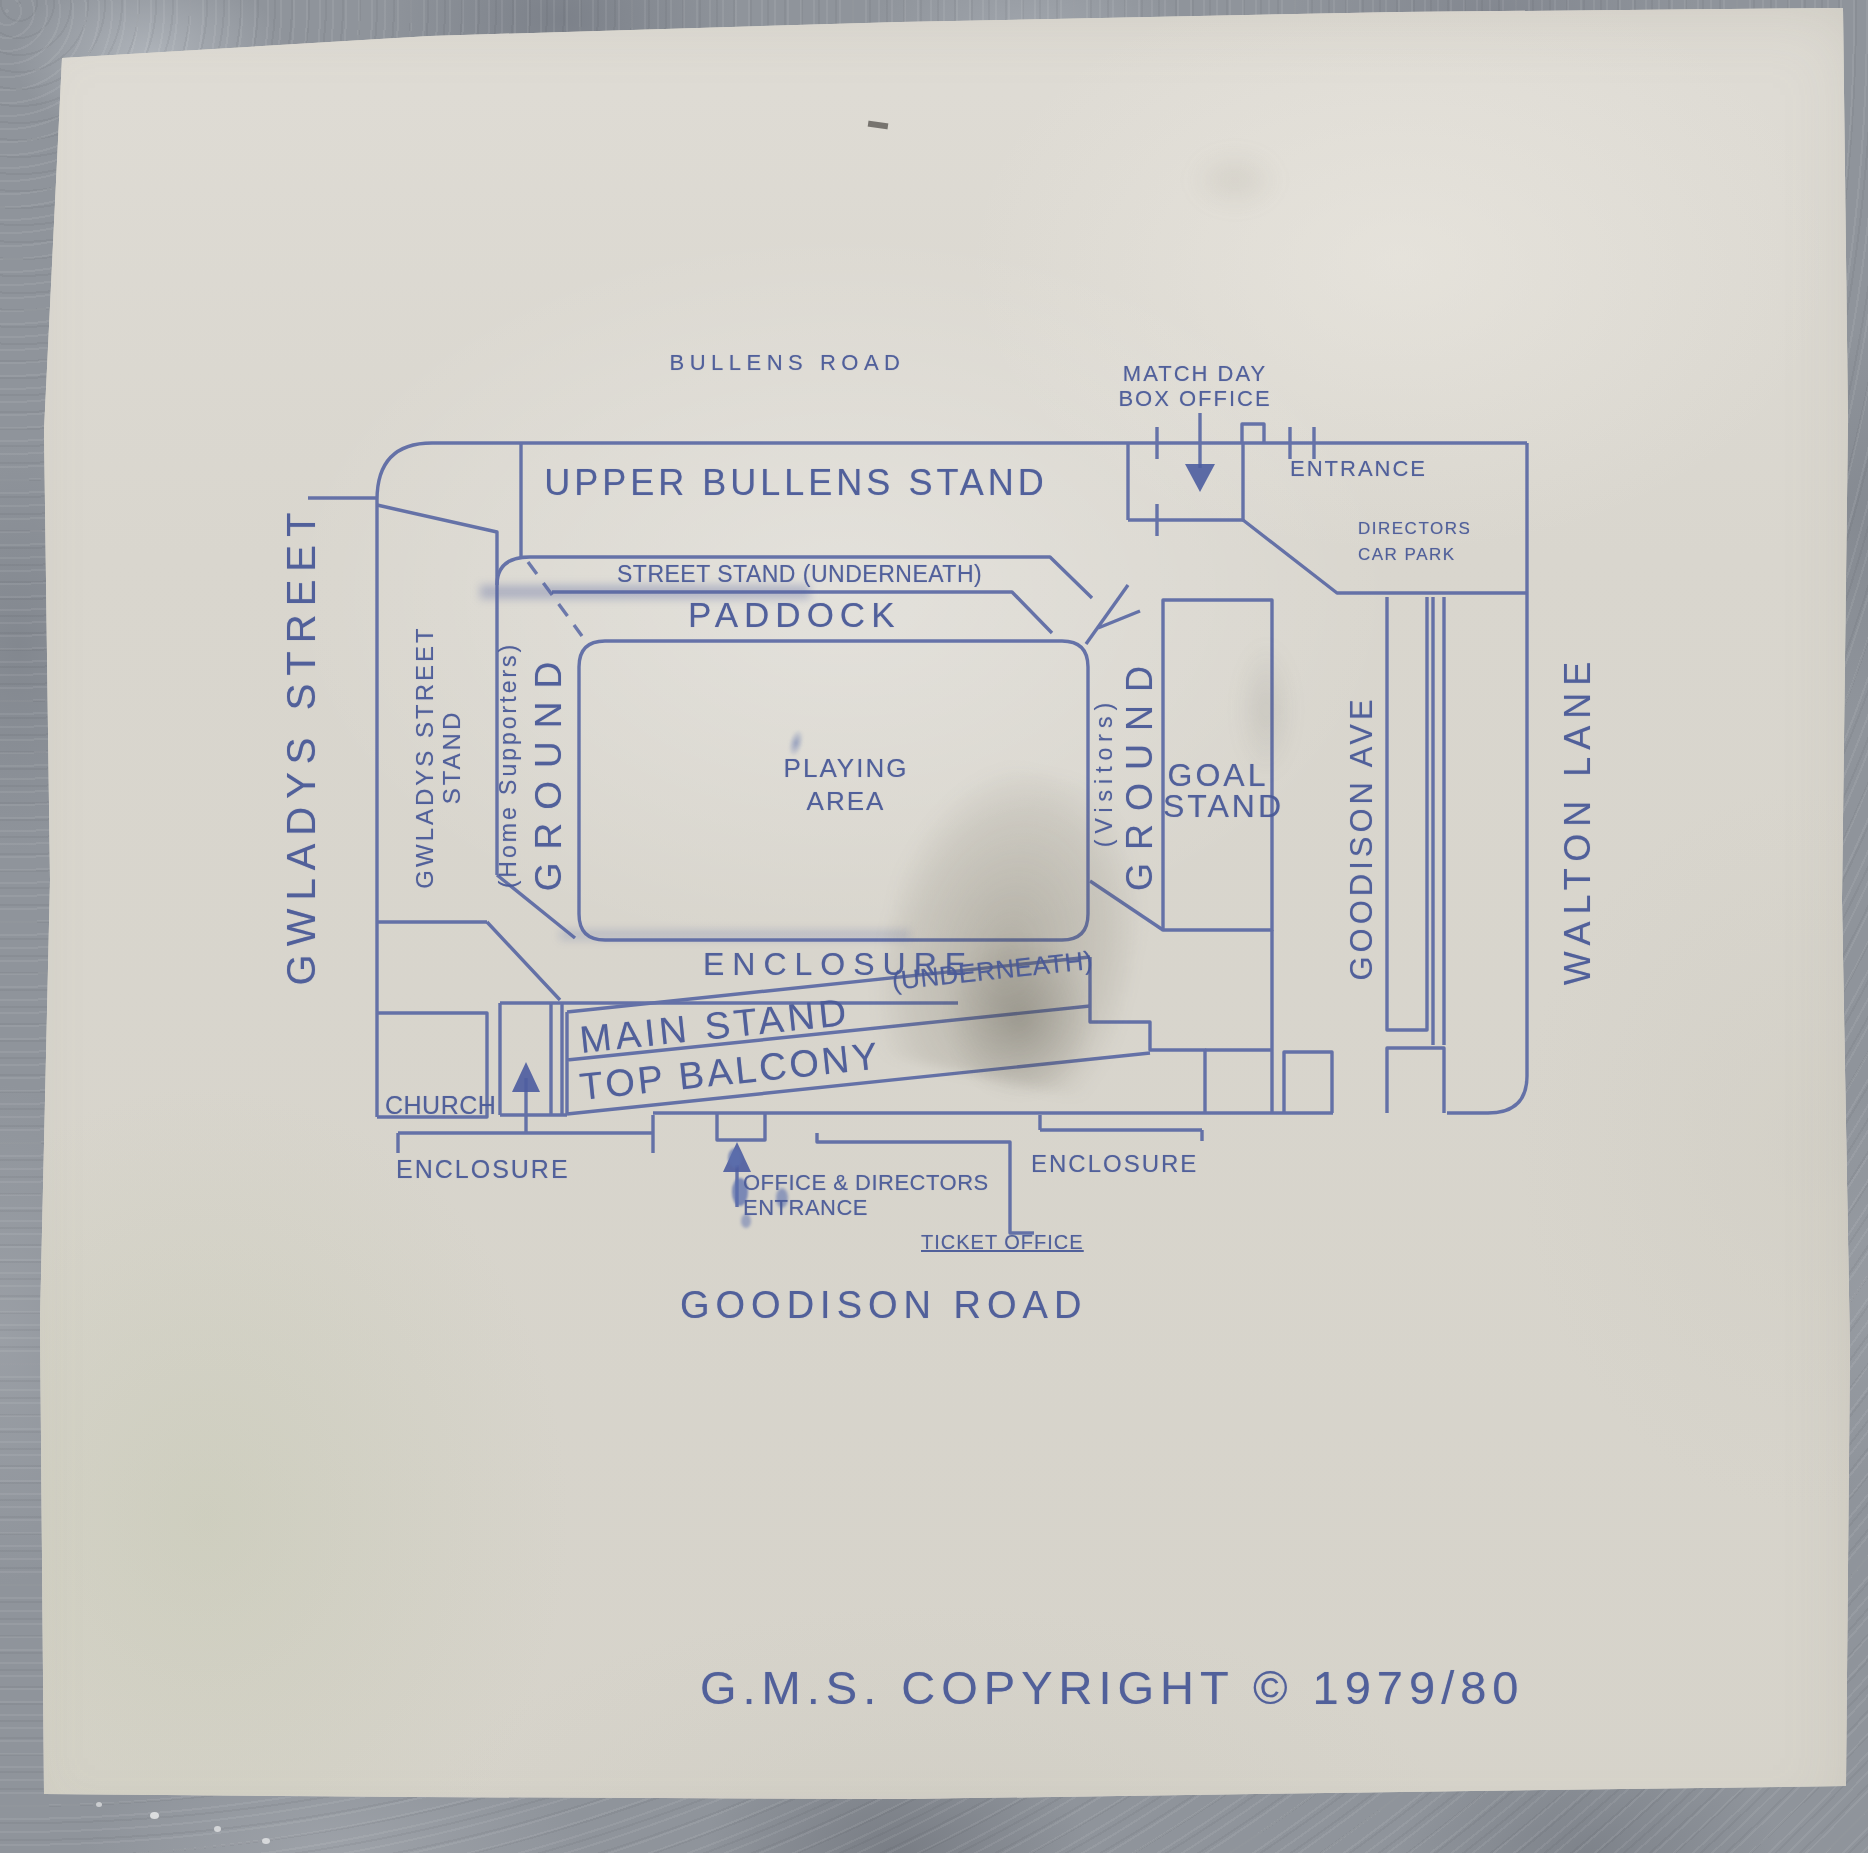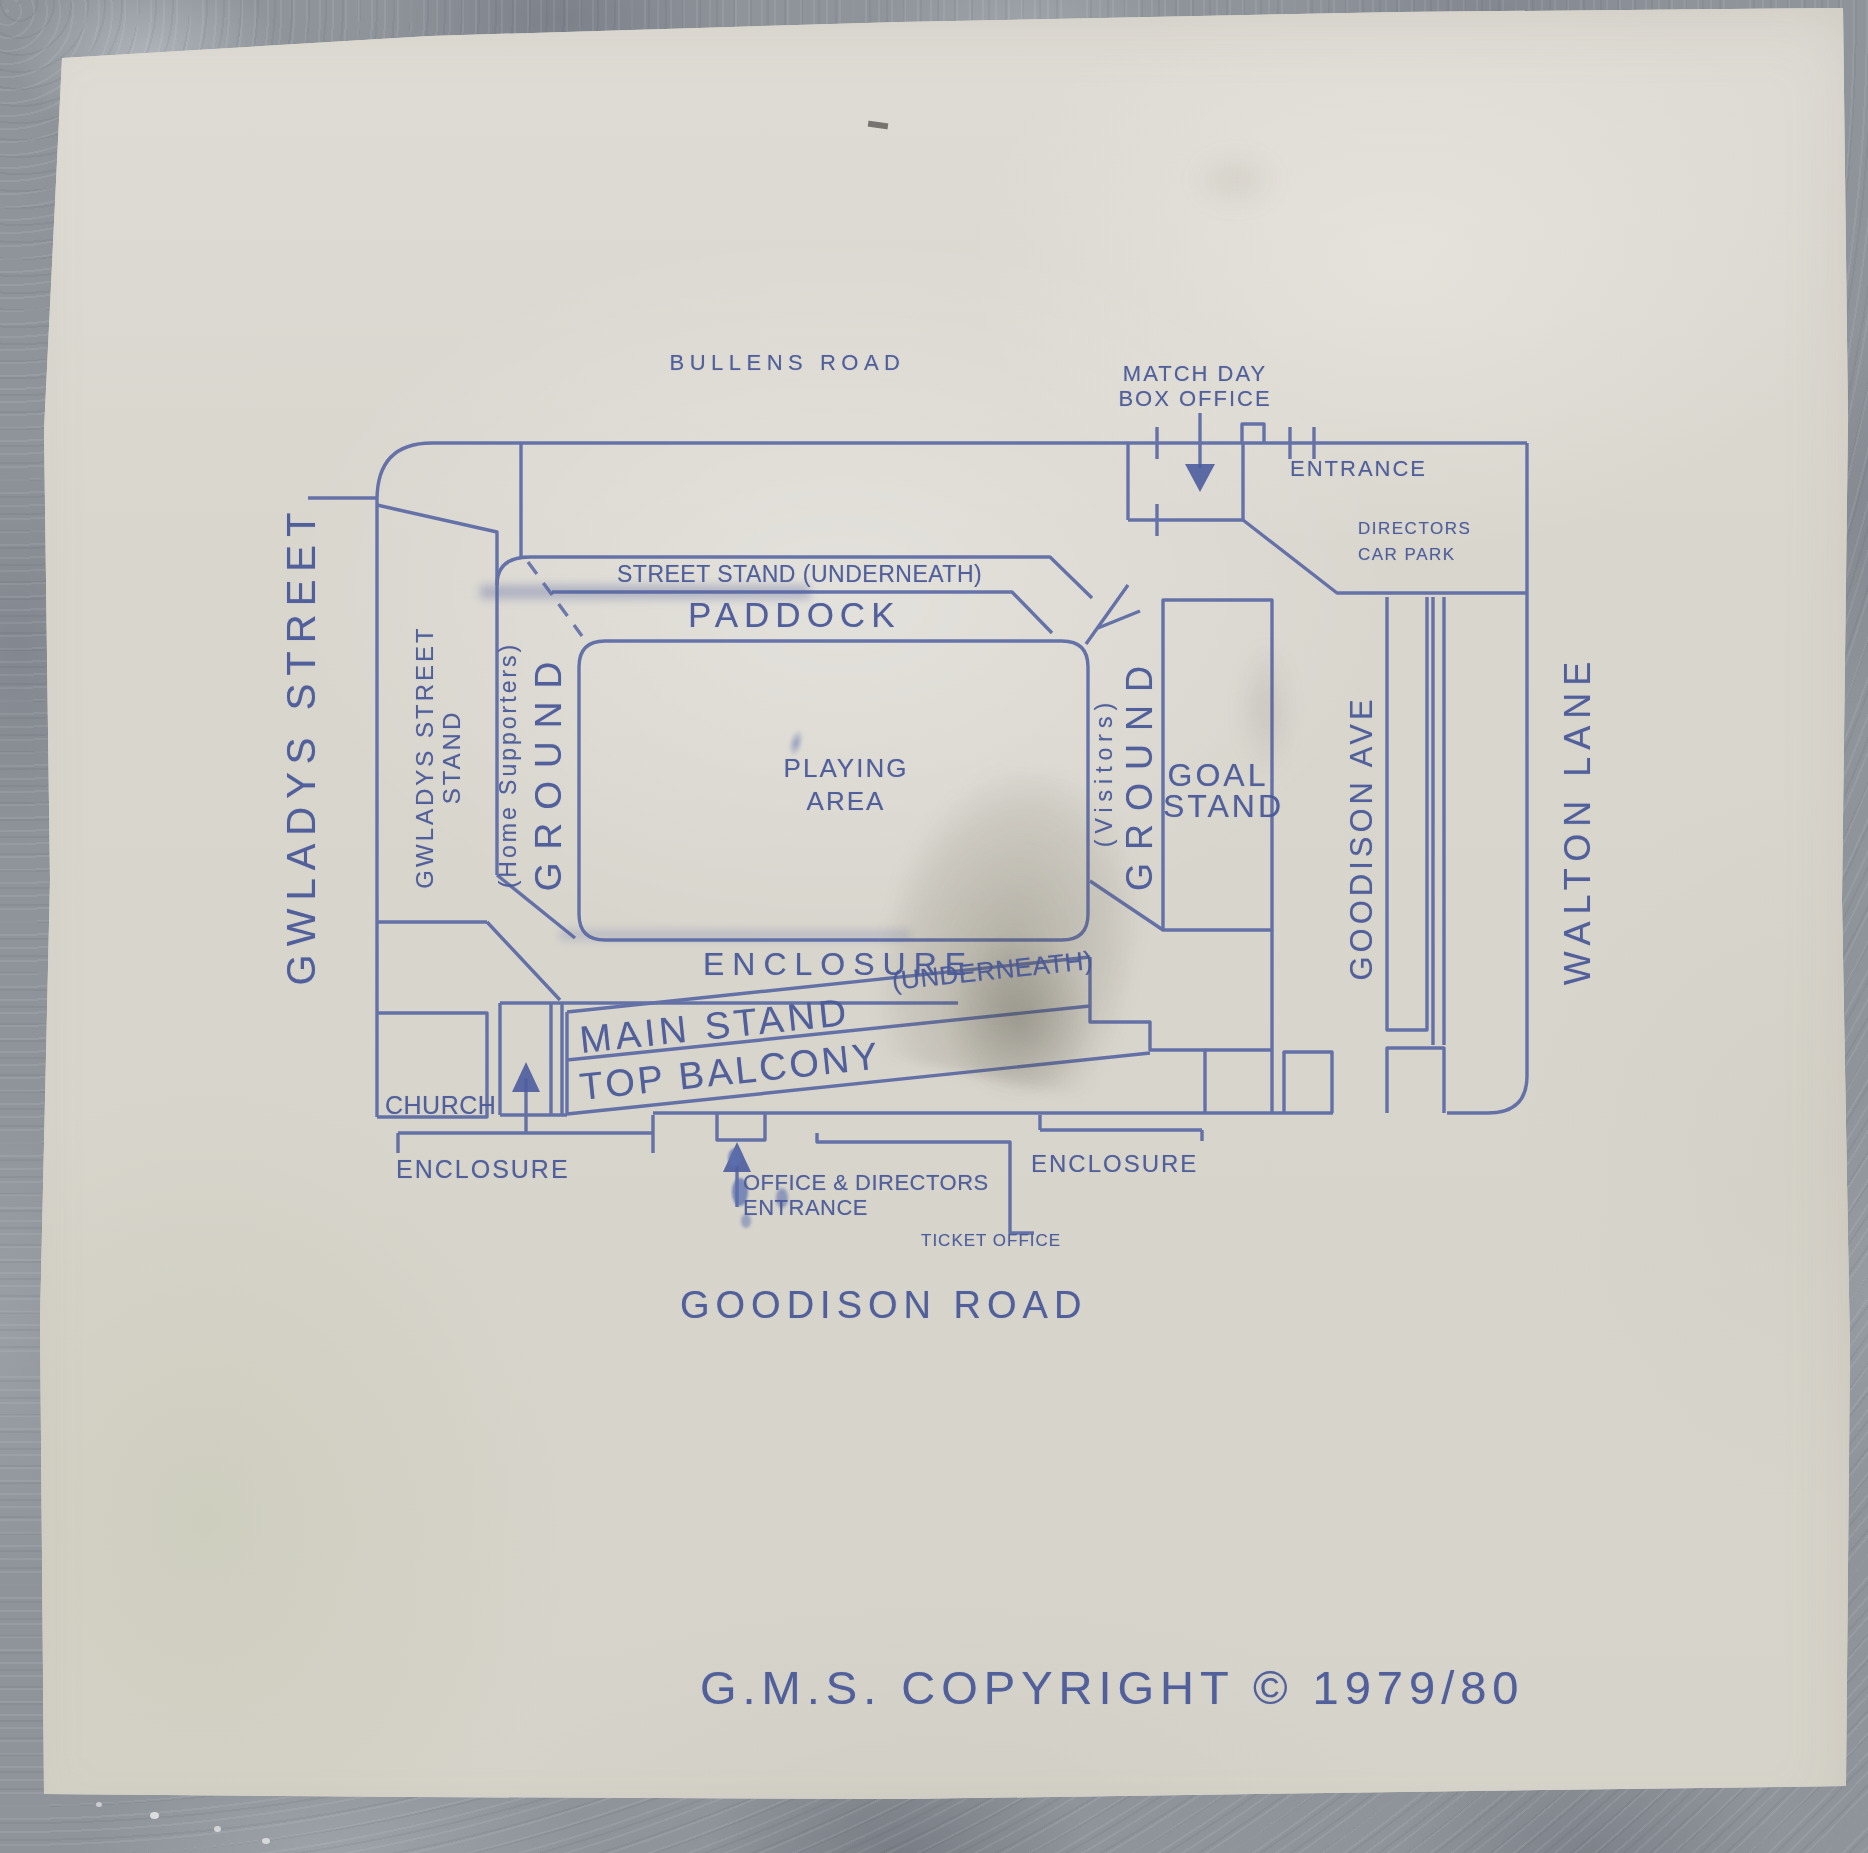--- a/index.html
+++ b/index.html
@@ -138,20 +138,21 @@
       <div>BOX OFFICE</div>
     </div>
 
     <div class="lbl" style="left:1290px;top:456px;font-size:22px;letter-spacing:2px;">ENTRANCE</div>
 
     <div class="lbl" style="left:1358px;top:516px;font-size:17px;line-height:26px;letter-spacing:1.5px;">
       <div>DIRECTORS</div>
       <div>CAR PARK</div>
     </div>
 
+    <div class="lbl ctr" style="left:540px;top:462px;width:512px;font-size:36px;letter-spacing:4px;">UPPER BULLENS STAND</div>
 
     <div class="lbl" style="left:617px;top:561px;font-size:23px;letter-spacing:0.5px;">STREET STAND (UNDERNEATH)</div>
 
     <div class="lbl ctr" style="left:688px;top:595px;width:205px;font-size:35px;letter-spacing:6px;">PADDOCK</div>
 
     <div class="lbl ctr" style="left:766px;top:752px;width:160px;font-size:26px;line-height:33px;letter-spacing:2px;">
       <div>PLAYING</div>
       <div>AREA</div>
     </div>
 
@@ -170,21 +171,21 @@
 
     <div class="lbl" style="left:580px;top:1066px;font-size:38px;letter-spacing:3px;transform:rotate(-6deg);transform-origin:left center;">TOP BALCONY</div>
 
     <div class="lbl" style="left:396px;top:1155px;font-size:25px;letter-spacing:2px;">ENCLOSURE</div>
 
     <div class="lbl" style="left:743px;top:1170px;font-size:22px;line-height:25px;letter-spacing:0.5px;">
       <div>OFFICE &amp; DIRECTORS</div>
       <div>ENTRANCE</div>
     </div>
 
-    <div class="lbl" style="left:921px;top:1231px;font-size:17px;letter-spacing:1px;">TICKET OFFICE</div>
+    <div class="lbl" style="left:921px;top:1231px;font-size:20px;letter-spacing:1px;text-decoration:underline;">TICKET OFFICE</div>
 
     <div class="lbl" style="left:1031px;top:1150px;font-size:24px;letter-spacing:2px;">ENCLOSURE</div>
 
     <div class="lbl ctr" style="left:680px;top:1284px;width:400px;font-size:38px;letter-spacing:6px;">GOODISON ROAD</div>
 
     <div class="lbl" style="left:700px;top:1660px;font-size:47px;letter-spacing:6px;">G.M.S. COPYRIGHT © 1979/80</div>
 
     <div class="v" style="left:41px;top:721px;width:520px;height:48px;font-size:40px;letter-spacing:8px;">GWLADYS STREET</div>
 
     <div class="v" style="left:288px;top:729px;width:300px;height:56px;font-size:24px;line-height:27px;letter-spacing:3px;">

